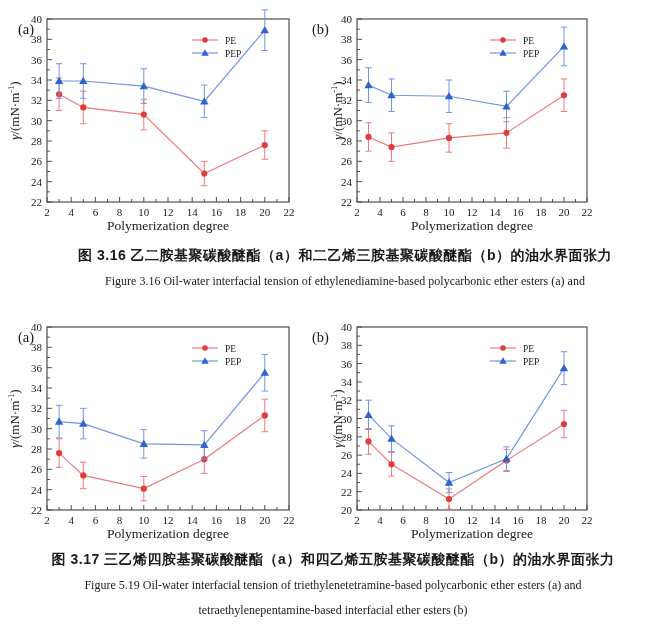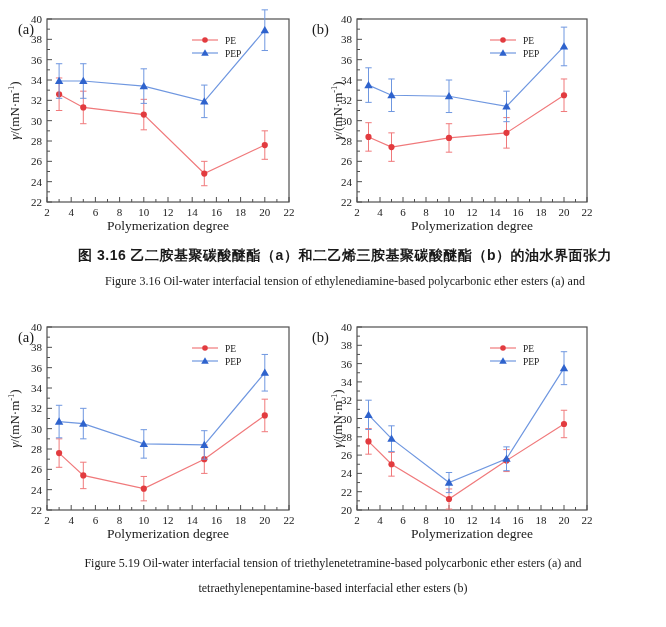--- a/index.html
+++ b/index.html
@@ -527,17 +527,18 @@
           <polygon points="368.5,102.64000000000001 372.7,109.94000000000001 364.3,109.94000000000001" fill="#2f63cd"></polygon>
           <polygon points="391.5,126.42999999999999 395.7,133.73 387.3,133.73" fill="#2f63cd"></polygon>
           <polygon points="449,170.35000000000002 453.2,177.65 444.8,177.65" fill="#2f63cd"></polygon>
           <polygon points="506.5,146.56 510.7,153.85999999999999 502.3,153.85999999999999" fill="#2f63cd"></polygon>
           <polygon points="564,55.97499999999998 568.2,63.274999999999984 559.8,63.274999999999984" fill="#2f63cd"></polygon>
         </g>
       </g>
     </svg>
 
   <div class="caption" style="top:546px;">
+    <div class="cap-zh">图 3.17 三乙烯四胺基聚碳酸醚酯（a）和四乙烯五胺基聚碳酸醚酯（b）的油水界面张力</div>
     <div class="cap-en">Figure 5.19 Oil-water interfacial tension of triethylenetetramine-based polycarbonic ether esters (a) and</div>
     <div class="cap-en">tetraethylenepentamine-based interfacial ether esters (b)</div>
   </div>
 
 </div>
 
 </body></html>

